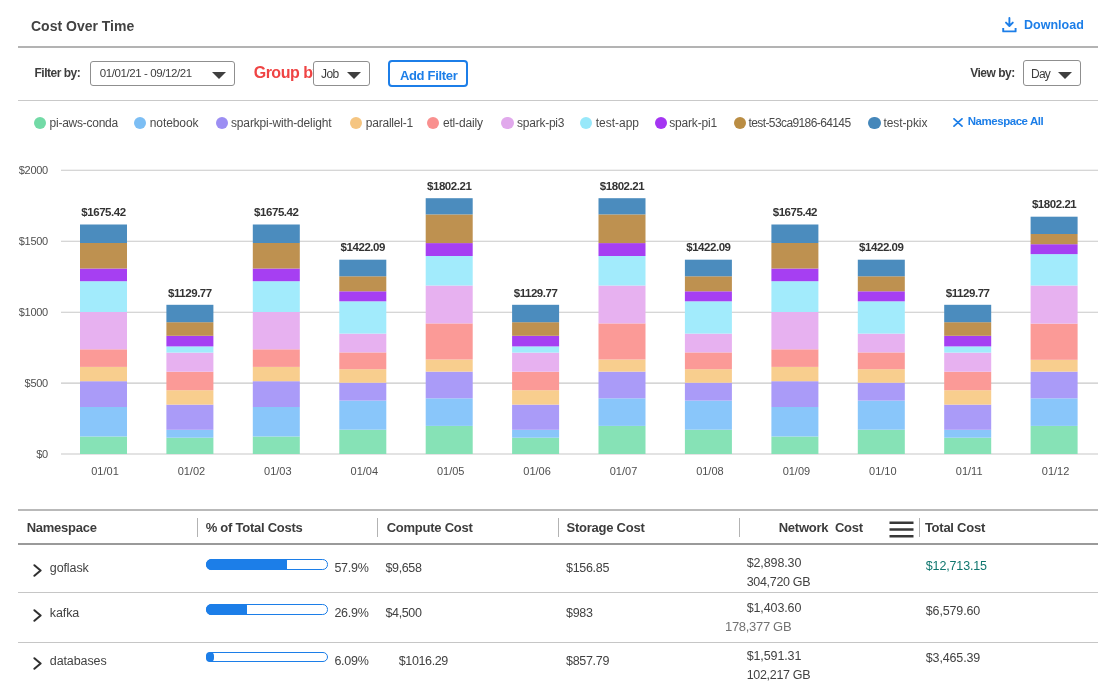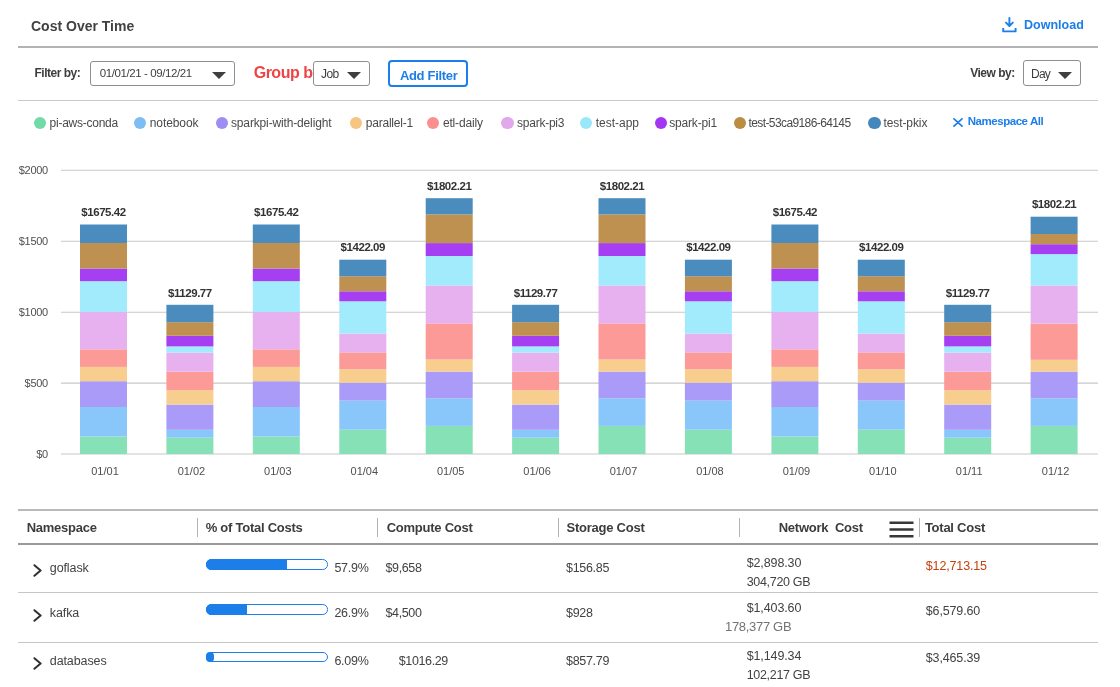--- a/index.html
+++ b/index.html
@@ -236,38 +236,38 @@
 <path d="M2.4 1.2 L8.6 6.5 L2.4 11.8" stroke="#303030" stroke-width="2" fill="none" stroke-linecap="round" stroke-linejoin="round"></path>
 </svg>
 <div class="abs" style="left:49.8px; top:562.4px; font-size:12.5px; line-height:12.5px; font-weight:normal; color:#424242; letter-spacing:-0.1px;">goflask</div>
 <div class="abs" style="left:206.4px; top:559.4px; width:122px; height:10.5px; border:1.2px solid #1c7ee8; border-radius:5.3px;"></div>
 <div class="abs" style="left:206.4px; top:559.4px; width:80.4px; height:10.5px; background:#1c7ee8; border-radius:5.3px 1.5px 1.5px 5.3px;"></div>
 <div class="abs" style="left:334.3px; top:562.4px; font-size:12.5px; line-height:12.5px; font-weight:normal; color:#424242; letter-spacing:-0.28px;width:34.2px; text-align:right;">57.9%</div>
 <div class="abs" style="left:385.5px; top:562.4px; font-size:12.5px; line-height:12.5px; font-weight:normal; color:#424242; letter-spacing:-0.38px;">$9,658</div>
 <div class="abs" style="left:566.0px; top:562.4px; font-size:12.5px; line-height:12.5px; font-weight:normal; color:#424242; letter-spacing:-0.3px;">$156.85</div>
 <div class="abs" style="left:746.7px; top:557.2px; font-size:12.5px; line-height:12.5px; font-weight:normal; color:#424242; letter-spacing:-0.11px;">$2,898.30</div>
 <div class="abs" style="left:746.7px; top:576.2px; font-size:12.5px; line-height:12.5px; font-weight:normal; color:#424242; letter-spacing:-0.31px;">304,720 GB</div>
-<div class="abs" style="left:925.8px; top:559.5px; font-size:12.5px; line-height:12.5px; font-weight:normal; color:#c2410c; letter-spacing:-0.15px;">$12,713.15</div>
+<div class="abs" style="left:925.8px; top:559.5px; font-size:12.5px; line-height:12.5px; font-weight:normal; color:#0f766e; letter-spacing:-0.15px;">$12,713.15</div>
 <svg class="abs" style="left:31.8px; top:609.2px;" width="11" height="13" viewBox="0 0 11 13">
 <path d="M2.4 1.2 L8.6 6.5 L2.4 11.8" stroke="#303030" stroke-width="2" fill="none" stroke-linecap="round" stroke-linejoin="round"></path>
 </svg>
 <div class="abs" style="left:49.8px; top:607.4px; font-size:12.5px; line-height:12.5px; font-weight:normal; color:#424242; letter-spacing:-0.1px;">kafka</div>
 <div class="abs" style="left:206.4px; top:604.4px; width:122px; height:10.5px; border:1.2px solid #1c7ee8; border-radius:5.3px;"></div>
 <div class="abs" style="left:206.4px; top:604.4px; width:40.6px; height:10.5px; background:#1c7ee8; border-radius:5.3px 1.5px 1.5px 5.3px;"></div>
 <div class="abs" style="left:334.3px; top:607.4px; font-size:12.5px; line-height:12.5px; font-weight:normal; color:#424242; letter-spacing:-0.28px;width:34.2px; text-align:right;">26.9%</div>
 <div class="abs" style="left:385.5px; top:607.4px; font-size:12.5px; line-height:12.5px; font-weight:normal; color:#424242; letter-spacing:-0.38px;">$4,500</div>
-<div class="abs" style="left:566.0px; top:607.4px; font-size:12.5px; line-height:12.5px; font-weight:normal; color:#424242; letter-spacing:-0.3px;">$928</div>
+<div class="abs" style="left:566.0px; top:607.4px; font-size:12.5px; line-height:12.5px; font-weight:normal; color:#424242; letter-spacing:-0.3px;">$983</div>
 <div class="abs" style="left:746.7px; top:602.2px; font-size:12.5px; line-height:12.5px; font-weight:normal; color:#424242; letter-spacing:-0.11px;">$1,403.60</div>
 <div class="abs" style="left:725px; top:621.2px; font-size:13px; line-height:12.5px; font-weight:normal; color:#737373; letter-spacing:-0.31px;">178,377 GB</div>
 <div class="abs" style="left:925.8px; top:604.5px; font-size:12.5px; line-height:12.5px; font-weight:normal; color:#424242; letter-spacing:-0.15px;">$6,579.60</div>
 <svg class="abs" style="left:31.8px; top:656.7px;" width="11" height="13" viewBox="0 0 11 13">
 <path d="M2.4 1.2 L8.6 6.5 L2.4 11.8" stroke="#303030" stroke-width="2" fill="none" stroke-linecap="round" stroke-linejoin="round"></path>
 </svg>
 <div class="abs" style="left:49.8px; top:654.9px; font-size:12.5px; line-height:12.5px; font-weight:normal; color:#424242; letter-spacing:-0.1px;">databases</div>
 <div class="abs" style="left:206.4px; top:651.9px; width:122px; height:10.5px; border:1.2px solid #1c7ee8; border-radius:5.3px;"></div>
 <div class="abs" style="left:206.4px; top:651.9px; width:8.0px; height:10.5px; background:#1c7ee8; border-radius:5.3px;"></div>
 <div class="abs" style="left:334.3px; top:654.9px; font-size:12.5px; line-height:12.5px; font-weight:normal; color:#424242; letter-spacing:-0.28px;width:34.2px; text-align:right;">6.09%</div>
 <div class="abs" style="left:398.8px; top:654.9px; font-size:12.5px; line-height:12.5px; font-weight:normal; color:#424242; letter-spacing:-0.38px;">$1016.29</div>
 <div class="abs" style="left:566.0px; top:654.9px; font-size:12.5px; line-height:12.5px; font-weight:normal; color:#424242; letter-spacing:-0.3px;">$857.79</div>
-<div class="abs" style="left:746.7px; top:649.7px; font-size:12.5px; line-height:12.5px; font-weight:normal; color:#424242; letter-spacing:-0.11px;">$1,149.34</div>
+<div class="abs" style="left:746.7px; top:649.7px; font-size:12.5px; line-height:12.5px; font-weight:normal; color:#424242; letter-spacing:-0.11px;">$1,591.31</div>
 <div class="abs" style="left:746.7px; top:668.7px; font-size:12.5px; line-height:12.5px; font-weight:normal; color:#424242; letter-spacing:-0.31px;">102,217 GB</div>
 <div class="abs" style="left:925.8px; top:652.0px; font-size:12.5px; line-height:12.5px; font-weight:normal; color:#424242; letter-spacing:-0.15px;">$3,465.39</div>
 </div>
 
 </body></html>

